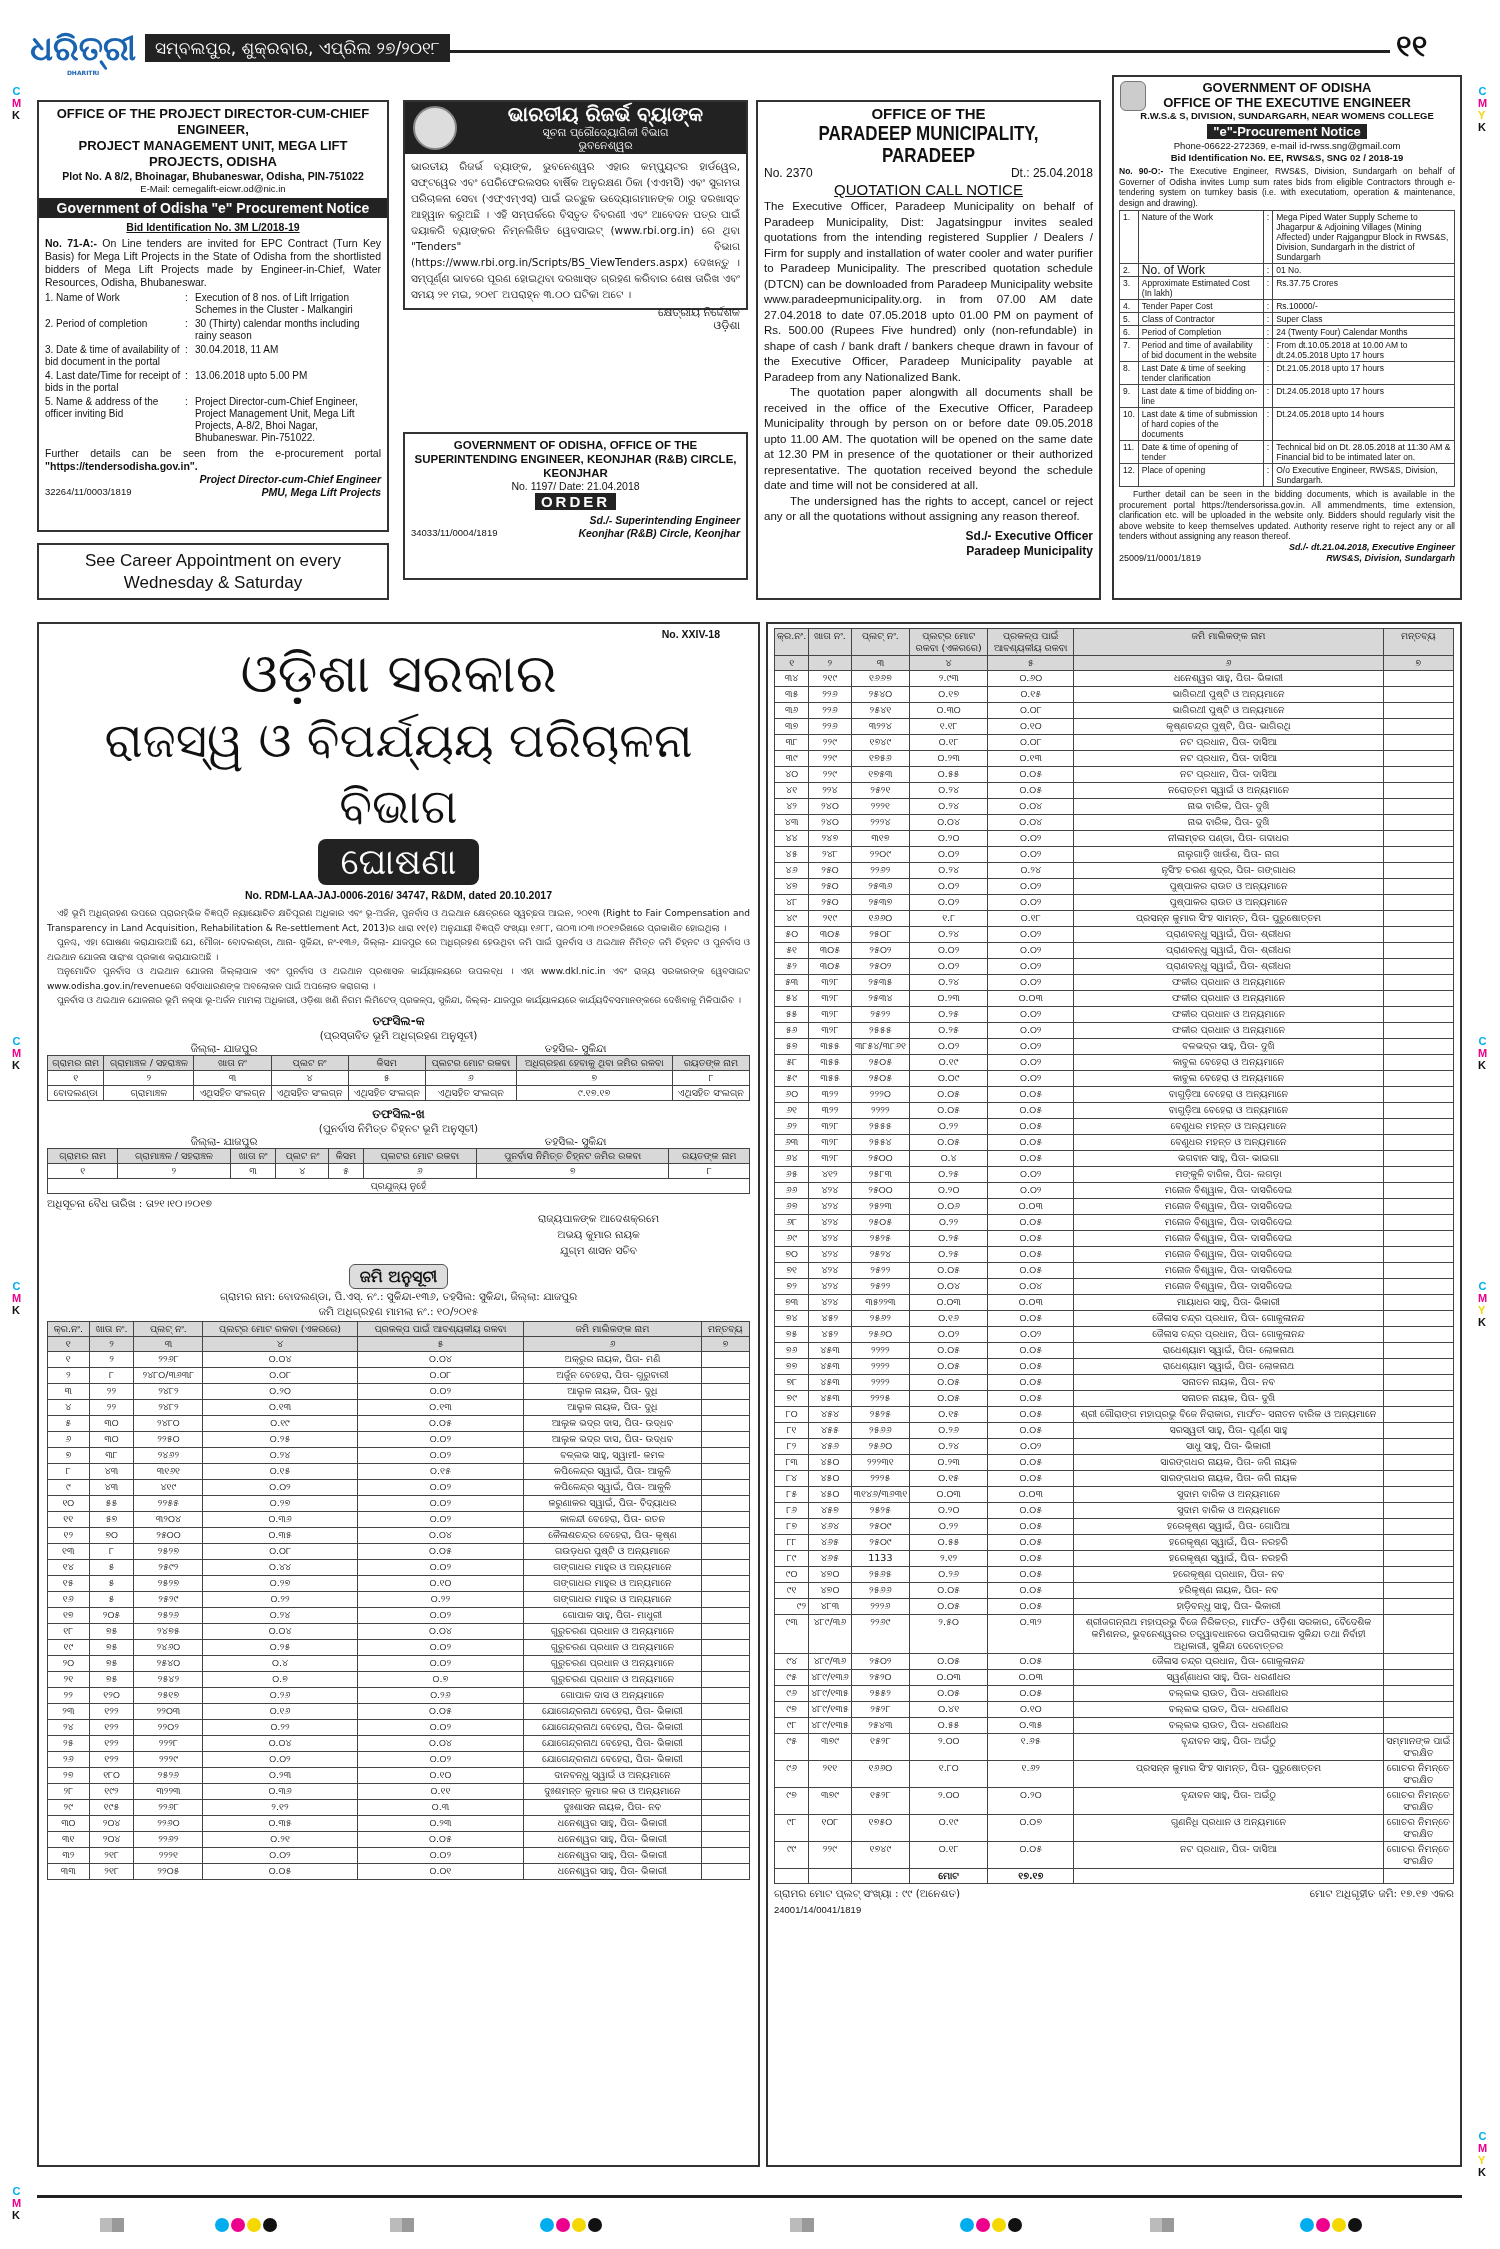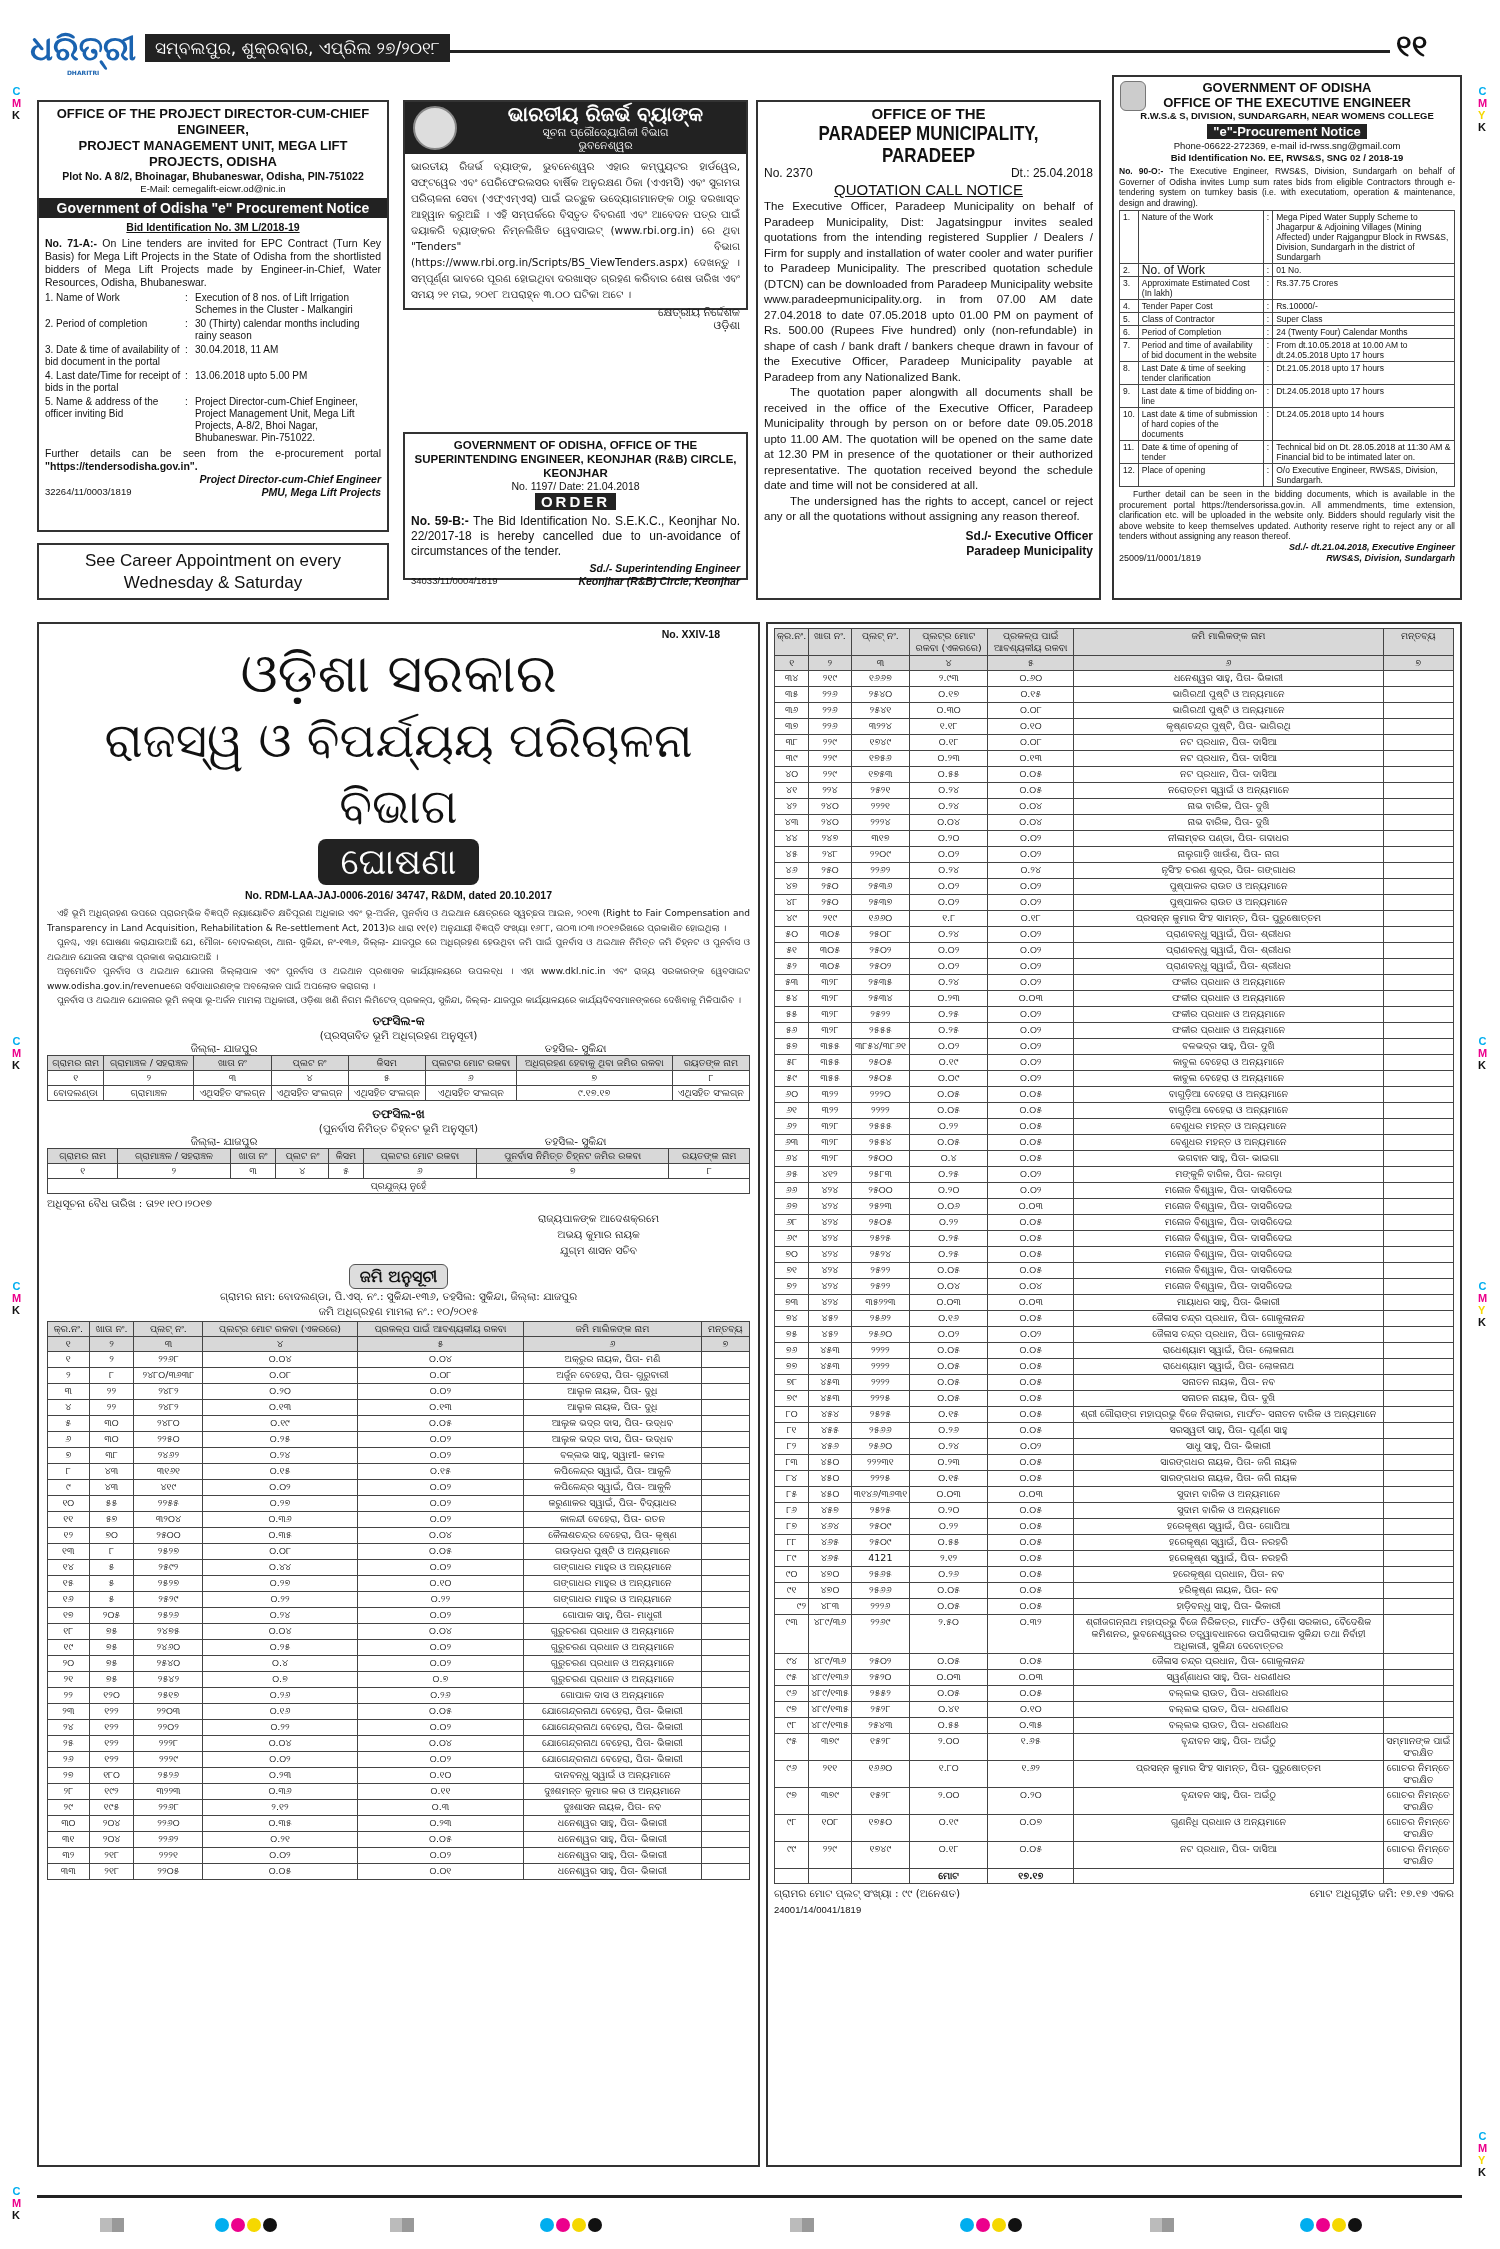--- a/index.html
+++ b/index.html
@@ -150,21 +150,20 @@
   </div>
   <div class="odia j" style="font-size:10.5px;line-height:16px;padding:4px 6px">ଭାରତୀୟ ରିଜର୍ଭ ବ୍ୟାଙ୍କ, ଭୁବନେଶ୍ୱର ଏହାର କମ୍ପ୍ୟୁଟର ହାର୍ଡୱେର, ସଫ୍ଟୱେର ଏବଂ ପେରିଫେରଲସର ବାର୍ଷିକ ଅନୁରକ୍ଷଣ ଠିକା (ଏଏମସି) ଏବଂ ସୁଗମତା ପରିଚାଳନା ସେବା (ଏଫ୍ଏମ୍ଏସ୍) ପାଇଁ ଇଚ୍ଛୁକ ଉଦ୍ୟୋଗମାନଙ୍କ ଠାରୁ ଦରଖାସ୍ତ ଆହ୍ୱାନ କରୁଅଛି । ଏହି ସମ୍ପର୍କରେ ବିସ୍ତୃତ ବିବରଣୀ ଏବଂ ଆବେଦନ ପତ୍ର ପାଇଁ ଦୟାକରି ବ୍ୟାଙ୍କର ନିମ୍ନଲିଖିତ ୱେବସାଇଟ୍ (www.rbi.org.in) ରେ ଥିବା "Tenders" ବିଭାଗ (https://www.rbi.org.in/Scripts/BS_ViewTenders.aspx) ଦେଖନ୍ତୁ । ସମ୍ପୂର୍ଣ୍ଣ ଭାବରେ ପୂରଣ ହୋଇଥିବା ଦରଖାସ୍ତ ଗ୍ରହଣ କରିବାର ଶେଷ ତାରିଖ ଏବଂ ସମୟ ୨୧ ମଇ, ୨୦୧୮ ଅପରାହ୍ନ ୩.୦୦ ଘଟିକା ଅଟେ ।</div>
   <div class="odia r" style="font-size:11px;line-height:13px;padding:0 6px">କ୍ଷେତ୍ରୀୟ ନିର୍ଦ୍ଦେଶକ</div>
   <div class="odia r" style="font-size:11px;line-height:13px;padding:0 6px">ଓଡ଼ିଶା</div>
 </div>
 
 <div class="box" style="left:403px;top:432px;width:345px;height:148px;padding:4px 6px">
   <h3 style="font-size:11.5px;line-height:14px">GOVERNMENT OF ODISHA, OFFICE OF THE SUPERINTENDING ENGINEER, KEONJHAR (R&amp;B) CIRCLE, KEONJHAR</h3>
   <div class="t10 c">No. 1197/ Date: 21.04.2018</div>
   <div class="c"><span class="dark b" style="font-size:15px;letter-spacing:3px;padding:0 6px">ORDER</span></div>
-  <div class="t12 j" style="margin-top:3px"><b>No. 59-B:-</b> <span>The Bid Identification No. S.E.K.C., Keonjhar No. 22/2017-18 is hereby cancelled due to un-avoidance of circumstances of the tender.</span></div>
   <div class="t10 b i r" style="margin-top:3px">Sd./- Superintending Engineer</div>
   <div style="display:flex;justify-content:space-between" class="t10">
     <span class="t9">34033/11/0004/1819</span>
     <span class="b i">Keonjhar (R&amp;B) Circle, Keonjhar</span>
   </div>
 </div>
 
 <div class="box" style="left:756px;top:100px;width:345px;height:500px;padding:3px 6px">
   <div class="c b" style="font-size:15px;line-height:17px">OFFICE OF THE</div>
   <div class="c b" style="font-size:20px;line-height:22px;transform:scaleX(.85)">PARADEEP MUNICIPALITY, PARADEEP</div>
@@ -1209,21 +1208,21 @@
           <td style="height: 16px;">୪୬୫</td>
           <td style="height: 16px;">୨୫୦୯</td>
           <td style="height: 16px;">୦.୫୫</td>
           <td style="height: 16px;">୦.୦୫</td>
           <td style="height: 16px;">ହରେକୃଷ୍ଣ ସ୍ୱାଇଁ, ପିତା- ନରହରି</td>
           <td style="height: 16px;"></td>
         </tr>
         <tr>
           <td style="height: 16px;">୮୯</td>
           <td style="height: 16px;">୪୬୫</td>
-          <td style="height: 16px;">4121</td>
+          <td style="height: 16px;">1133</td>
           <td style="height: 16px;">୨.୧୨</td>
           <td style="height: 16px;">୦.୦୫</td>
           <td style="height: 16px;">ହରେକୃଷ୍ଣ ସ୍ୱାଇଁ, ପିତା- ନରହରି</td>
           <td style="height: 16px;"></td>
         </tr>
         <tr>
           <td style="height: 16px;">୯୦</td>
           <td style="height: 16px;">୪୭୦</td>
           <td style="height: 16px;">୨୫୬୫</td>
           <td style="height: 16px;">୦.୨୬</td>

